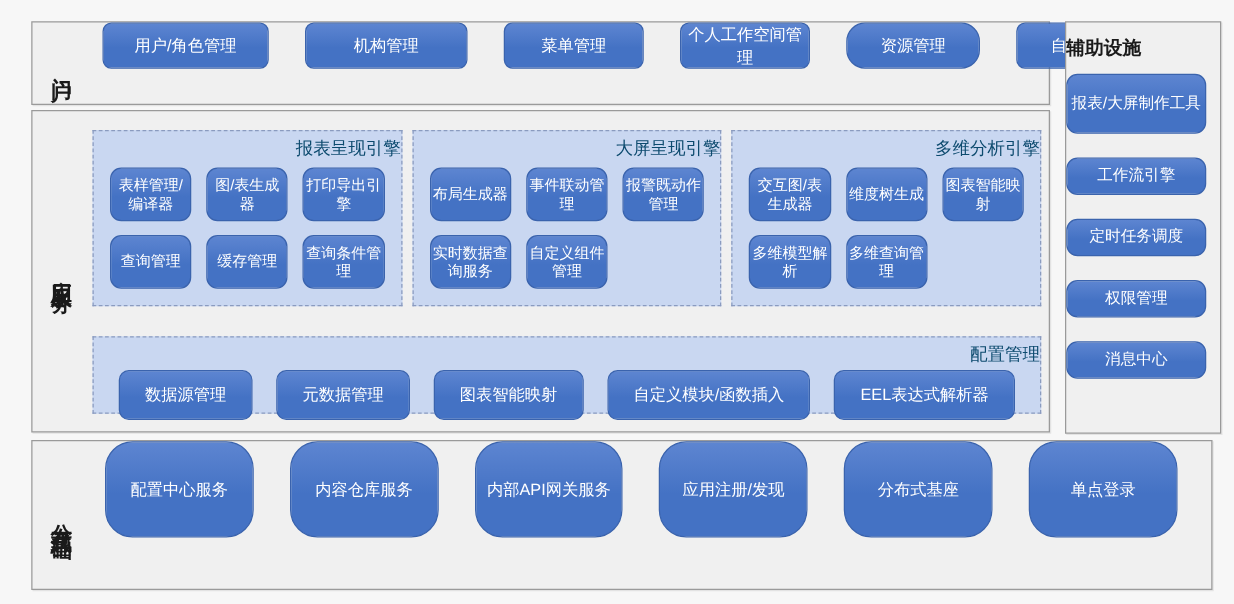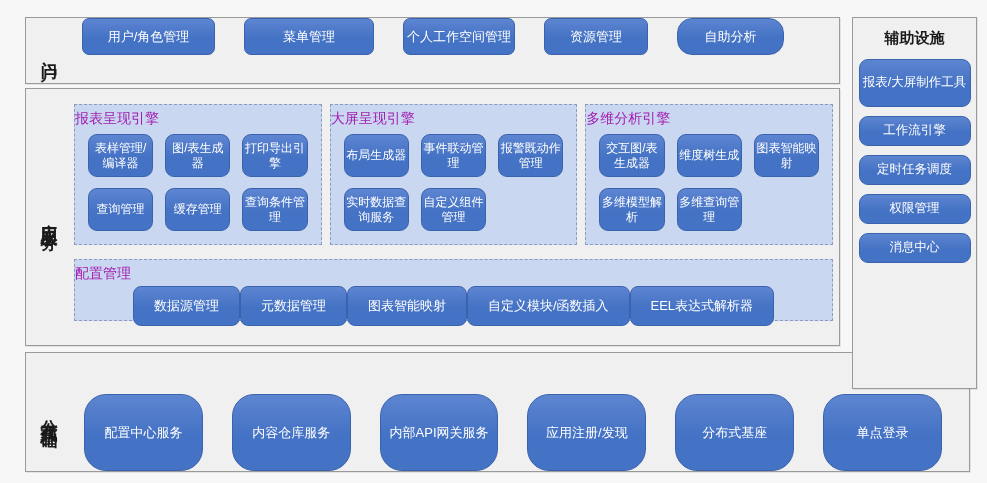--- a/index.html
+++ b/index.html
@@ -18,48 +18,49 @@
   .portal-btn:nth-child(4){width:104px;}
   .portal-btn:nth-child(5){width:107px;border-radius:15px;}
   .portal-btn:nth-child(6){width:107px;}
 
   
   #app{left:25px;top:88px;width:815px;height:258px;}
   #app .content{flex:1;display:flex;flex-direction:column;padding:15px 6px 0 2px;}
   .engines{display:flex;gap:8px;height:141px;}
   .panel{background:#c9d7f1;border:1.5px dashed #8a9bbf;box-sizing:border-box;display:flex;flex-direction:column;}
   .engine{flex:1;}
-  .panel-title{text-align:left;font-size:14px;color:#a21caf;padding:5px 0 3px;flex:0 0 auto;}
+  .panel-title{text-align:right;font-size:14px;color:#0c4a6e;padding:5px 0 3px;flex:0 0 auto;}
   .engine-grid{flex:1;display:grid;grid-template-columns:repeat(3,1fr);gap:11px 12px;padding:3px 13px 13px;}
   .engine-btn{border-radius:9px;font-size:12px;line-height:1.25;padding:2px 1px;}
 
-  .config{margin-top:14px;height:62px;}
-  .config-row{flex:1;display:flex;justify-content:center;align-items:center;padding:0 20px 13px;}
+  .config{margin-top:24px;height:62px;}
+  .config-row{flex:1;display:flex;justify-content:space-between;align-items:center;padding:0 20px 13px;}
   .config-btn{height:40px;padding:0 20px;border-radius:8px;font-size:13px;}
 
   
   #dist{left:25px;top:352px;width:945px;height:120px;}
-  #dist .content{flex:1;display:flex;align-items:flex-end;gap:29px;padding:0 27px 0 12px;}
+  #dist .content{flex:1;display:flex;align-items:flex-start;gap:29px;padding:0 27px 0 12px;}
   .dist-btn{flex:1;height:77px;border-radius:22px;font-size:13px;}
 
   
-  #aux{left:852px;top:17px;width:125px;height:372px;flex-direction:column;align-items:center;padding:8px 0 0;}
+  #aux{left:852px;top:17px;width:125px;height:330px;flex-direction:column;align-items:flex-start;padding:8px 0 0;}
   .aux-title{font-weight:bold;font-size:15px;color:#1a1a1a;margin:3px 0 11px;}
-  .aux-btn{width:112px;height:30px;border-radius:9px;font-size:12.5px;margin-bottom:9px;line-height:1.25;}
+  .aux-btn{width:112px;height:30px;border-radius:9px;font-size:12.5px;margin-bottom:19px;line-height:1.25;}
   .aux-btn.tall{height:48px;}
 </style>
 </head>
 <body>
 
 <div id="stage">
 
   <div id="portal" class="section">
     <div class="vlabel">门户</div>
     <div class="content">
       <div class="btn portal-btn">用户/角色管理</div>
+      <div class="btn portal-btn">机构管理</div>
       <div class="btn portal-btn">菜单管理</div>
       <div class="btn portal-btn">个人工作空间管理</div>
       <div class="btn portal-btn">资源管理</div>
       <div class="btn portal-btn">自助分析</div>
     </div>
   </div>
 
   <div id="app" class="section">
     <div class="vlabel">应用服务</div>
     <div class="content">

